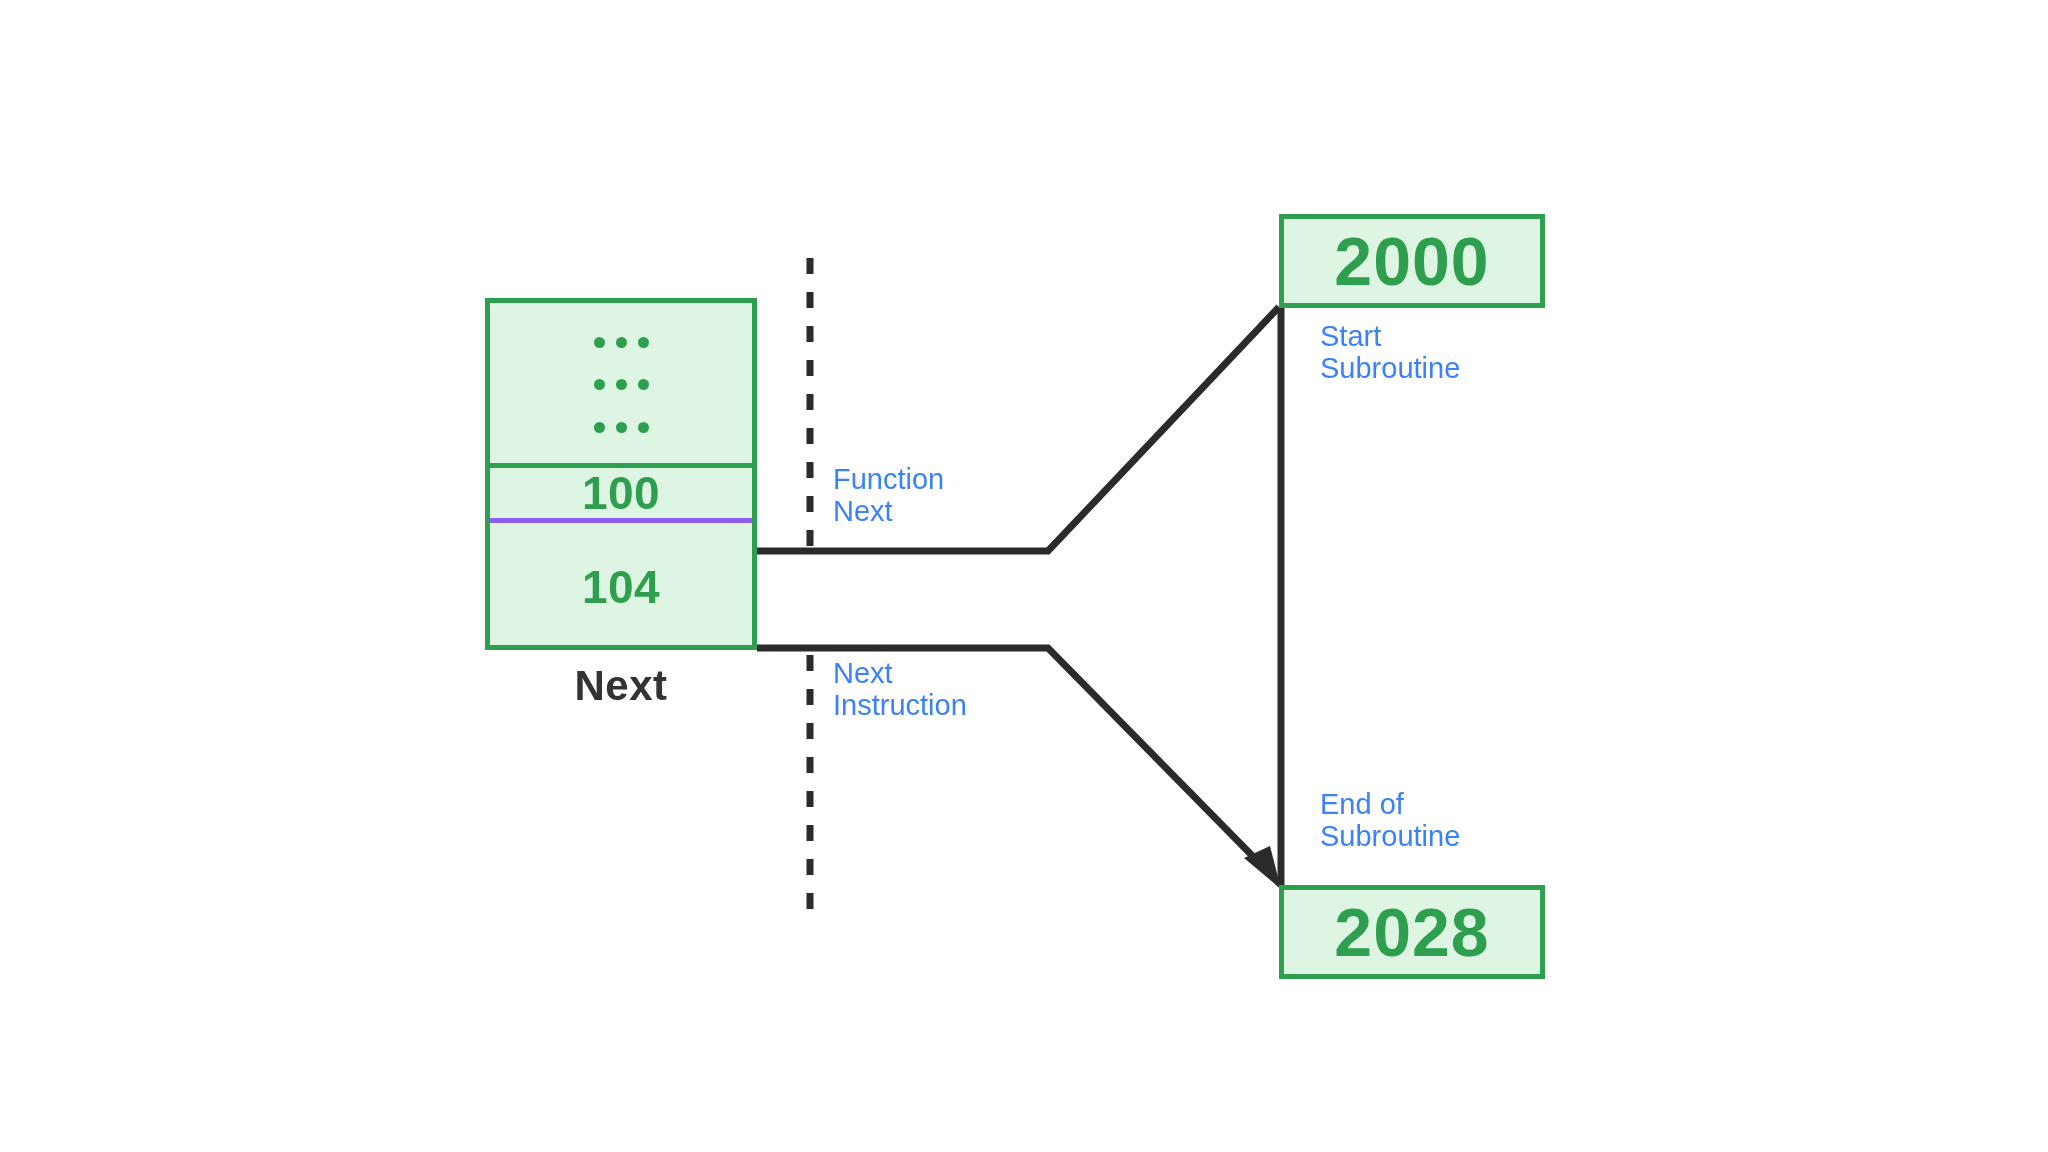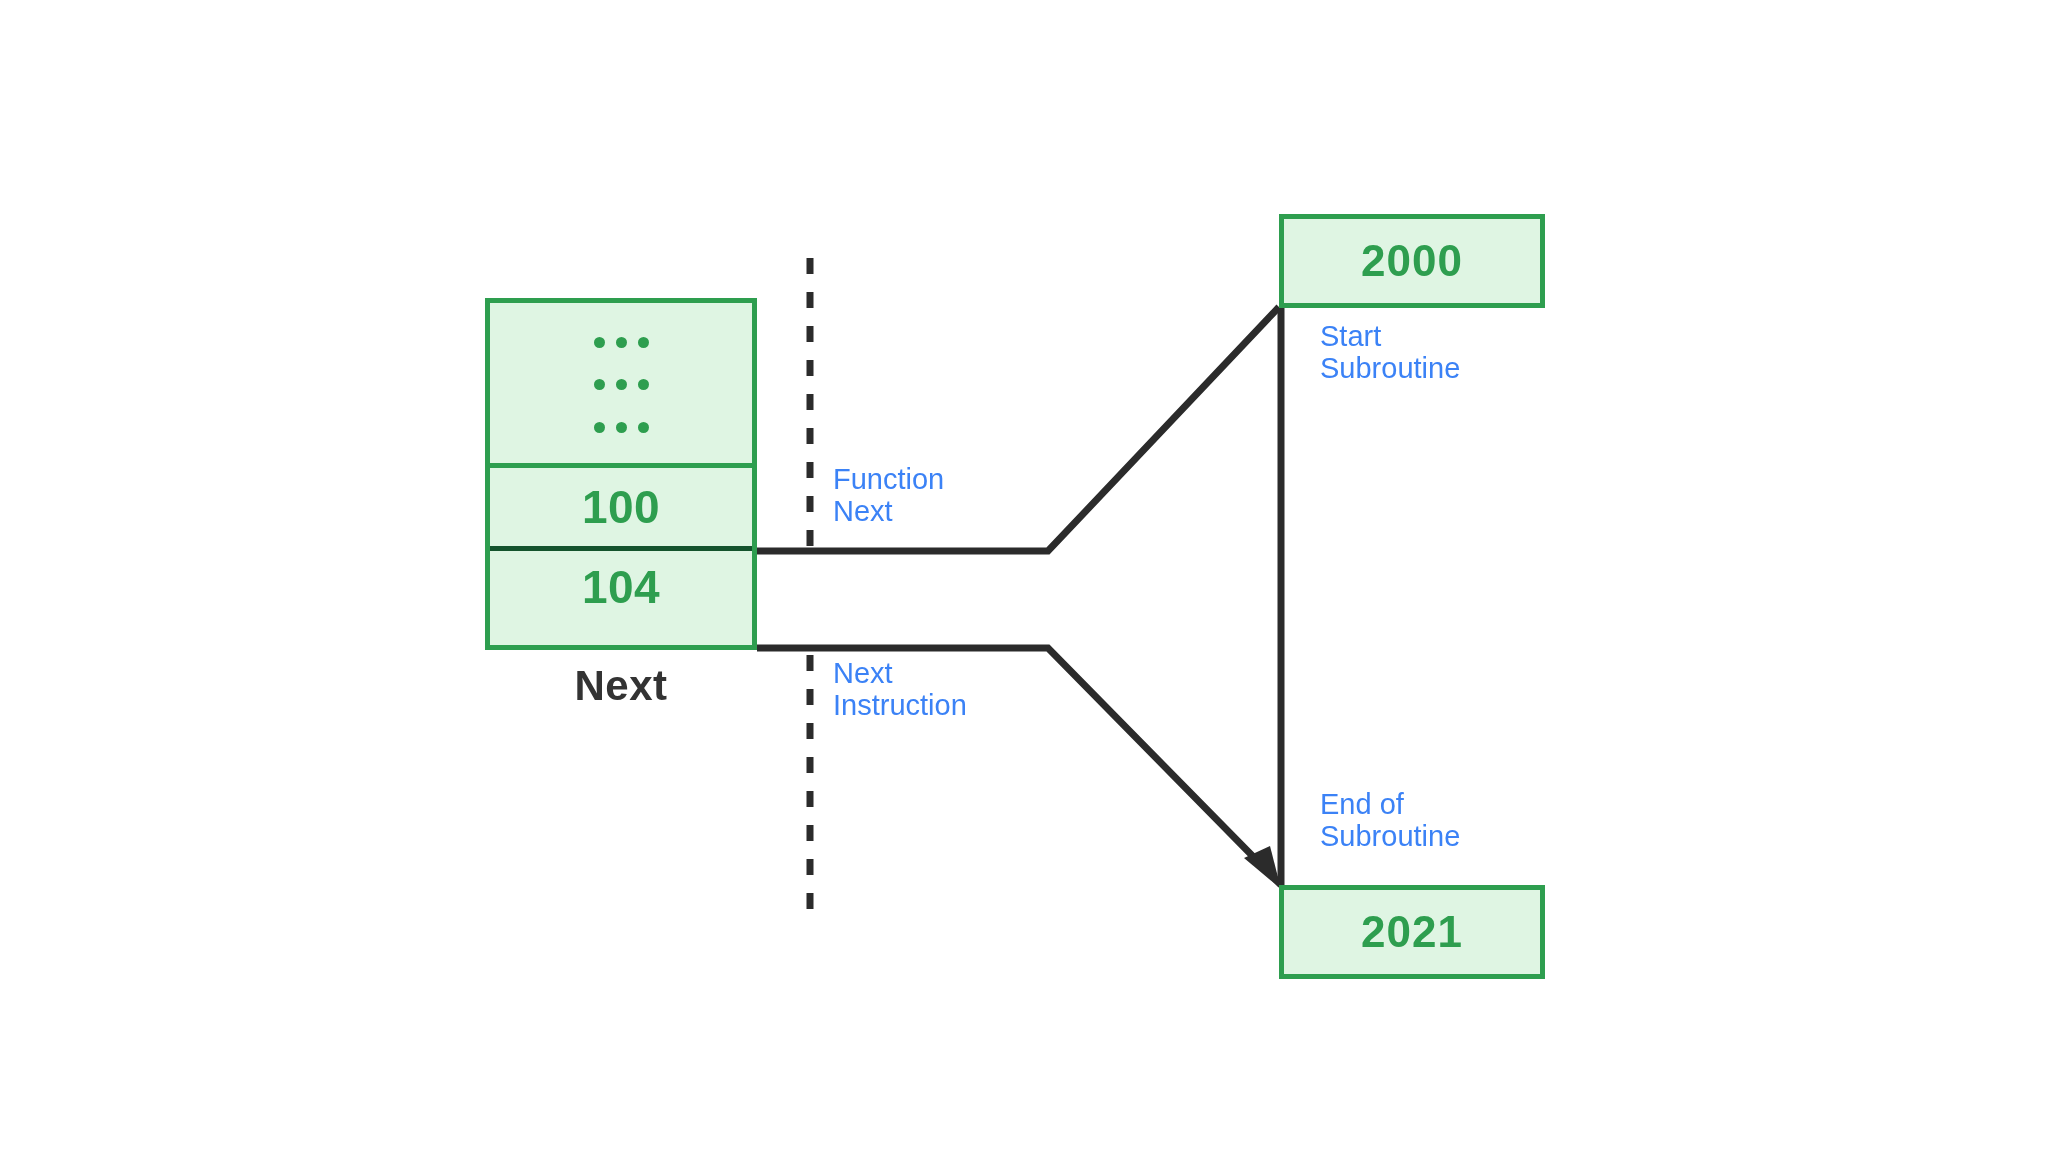--- a/index.html
+++ b/index.html
@@ -60,23 +60,23 @@
     justify-content: space-around;
     padding: 18px 0 14px 0;
   }
   .stack-cell.value-cell {
     font-size: 46px;
     font-weight: bold;
     letter-spacing: 0.5px;
   }
   .stack-cell.cell-100 {
     top: 160px;
-    height: 88px;
+    height: 60px;
     border-top: 5px solid #2e9e4f;
-    border-bottom: 5px solid #14532d;
+    border-bottom: 5px solid #8b5cf6;
   }
   .stack-cell.cell-104 {
     top: 243px;
     height: 82px;
   }
   .dots-row {
     display: flex;
     gap: 11px;
     align-items: center;
   }
@@ -101,21 +101,21 @@
 
   
   .addr-box {
     position: absolute;
     box-sizing: border-box;
     border: 5px solid #2e9e4f;
     background: #dff5e3;
     display: flex;
     align-items: center;
     justify-content: center;
-    font-size: 44px;
+    font-size: 68px;
     font-weight: bold;
     color: #2e9e4f;
     letter-spacing: 1px;
   }
   #box-2000 {
     left: 1279px;
     top: 214px;
     width: 266px;
     height: 94px;
   }
@@ -192,15 +192,15 @@
 Instruction</div>
 
   <div class="addr-box" id="box-2000">2000</div>
 
   <div class="annot" id="annot-start-sub">Start
 Subroutine</div>
 
   <div class="annot" id="annot-end-sub">End of
 Subroutine</div>
 
-  <div class="addr-box" id="box-2020">2021</div>
+  <div class="addr-box" id="box-2020">2028</div>
 
 </div>
 
 </body></html>

